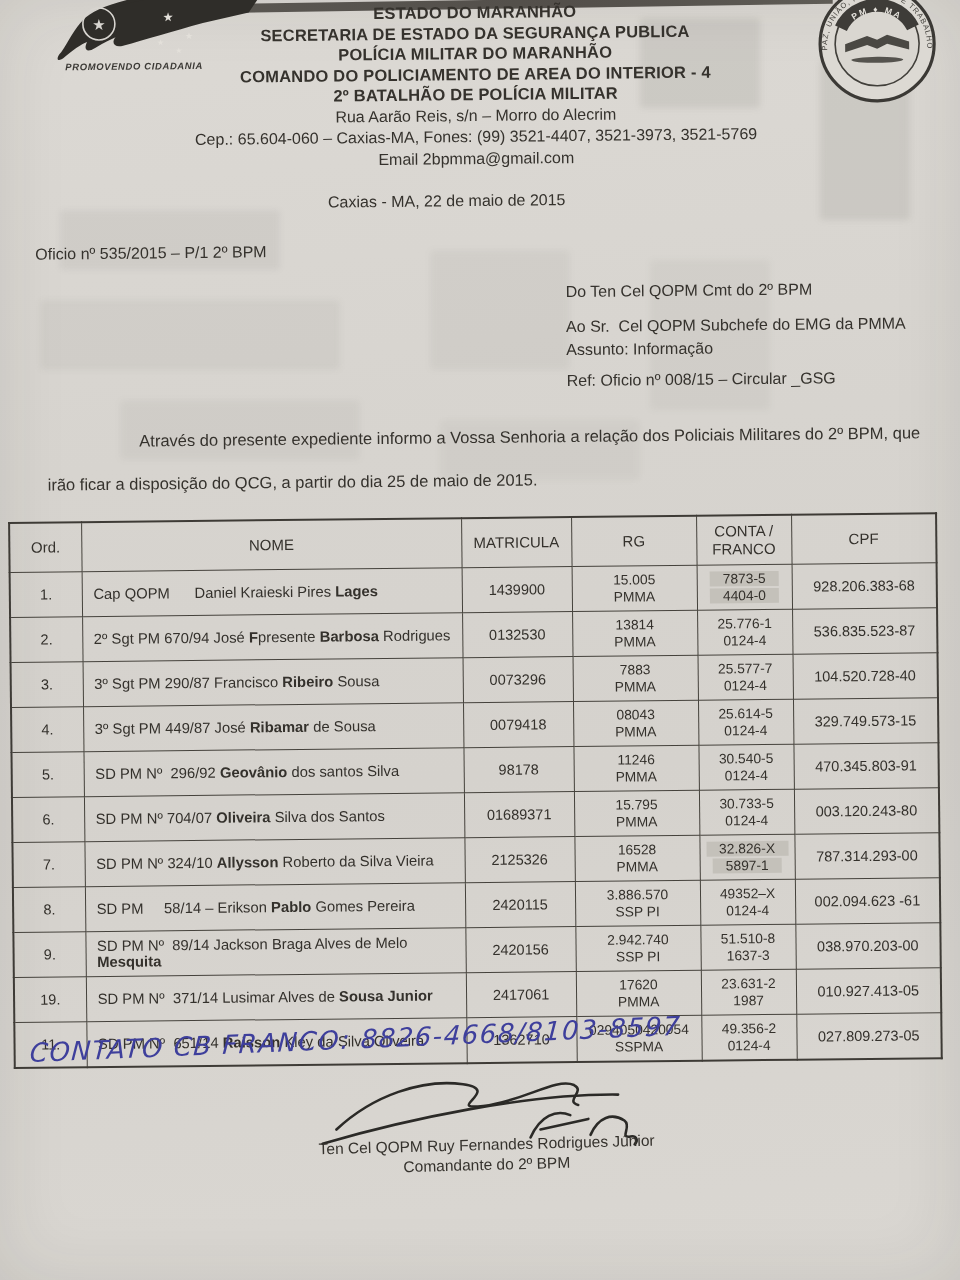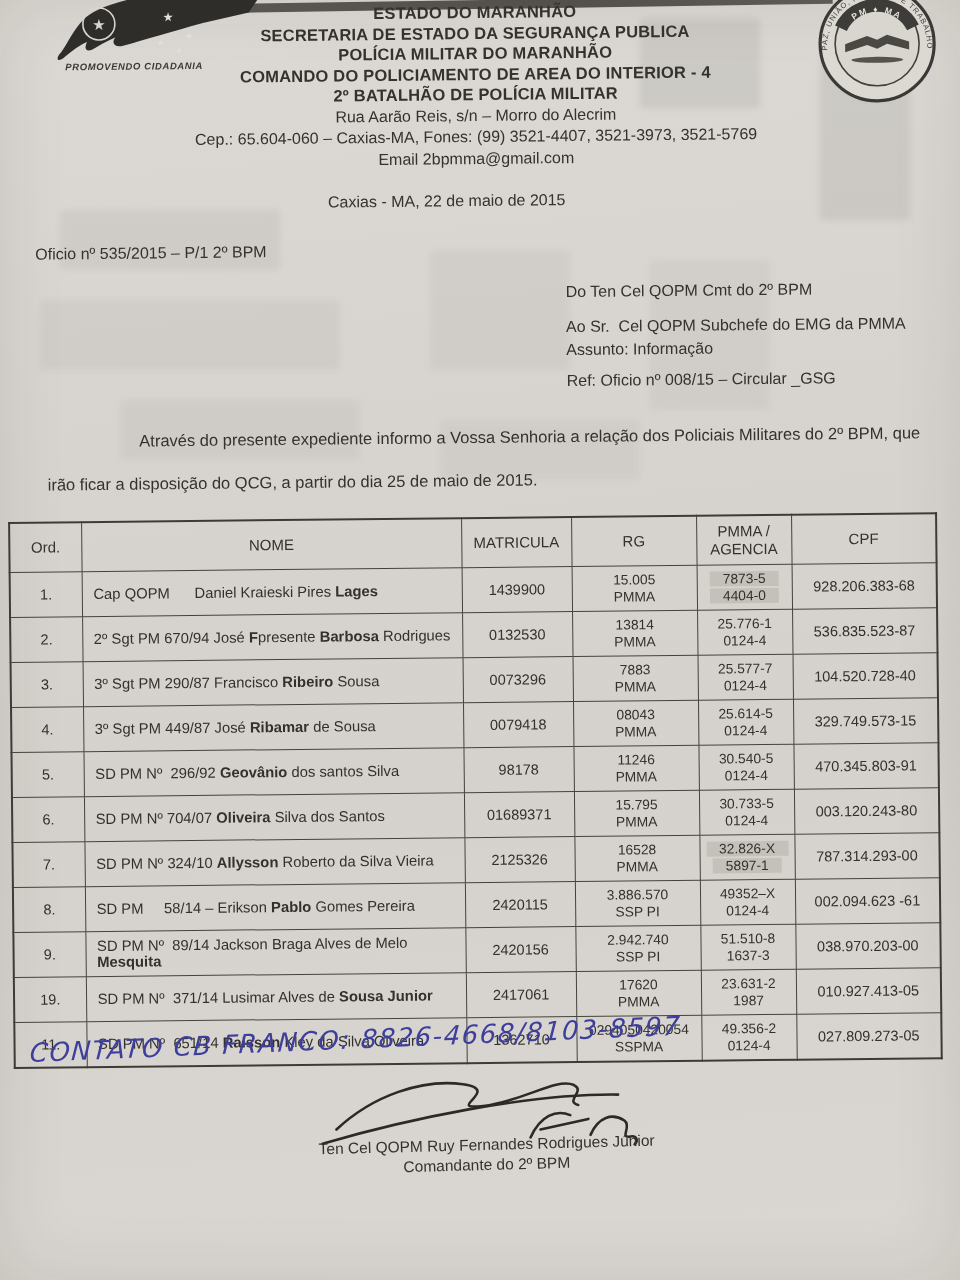--- a/index.html
+++ b/index.html
@@ -139,21 +139,21 @@
         <col style="width:125px">
           <col style="width:95px">
           <col style="width:145px">
       </colgroup>
       <thead>
         <tr id="head-row">
             <th>Ord.</th>
             <th>NOME</th>
             <th>MATRICULA</th>
             <th>RG</th>
-            <th>PMMA / AGENCIA</th>
+            <th>CONTA / FRANCO</th>
             <th>CPF</th>
           </tr>
       </thead>
       <tbody id="table-body">
           <tr>
             <td>1.</td>
             <td class="c-name"><span>Cap QOPM&nbsp;&nbsp;&nbsp;&nbsp;&nbsp;&nbsp;Daniel Kraieski Pires </span><span class="b u">Lages</span></td>
             <td>1439900</td>
             <td class="two">15.005<br>PMMA</td>
             <td class="two"><span class="hl">7873-5</span><br><span class="hl">4404-0</span></td>

